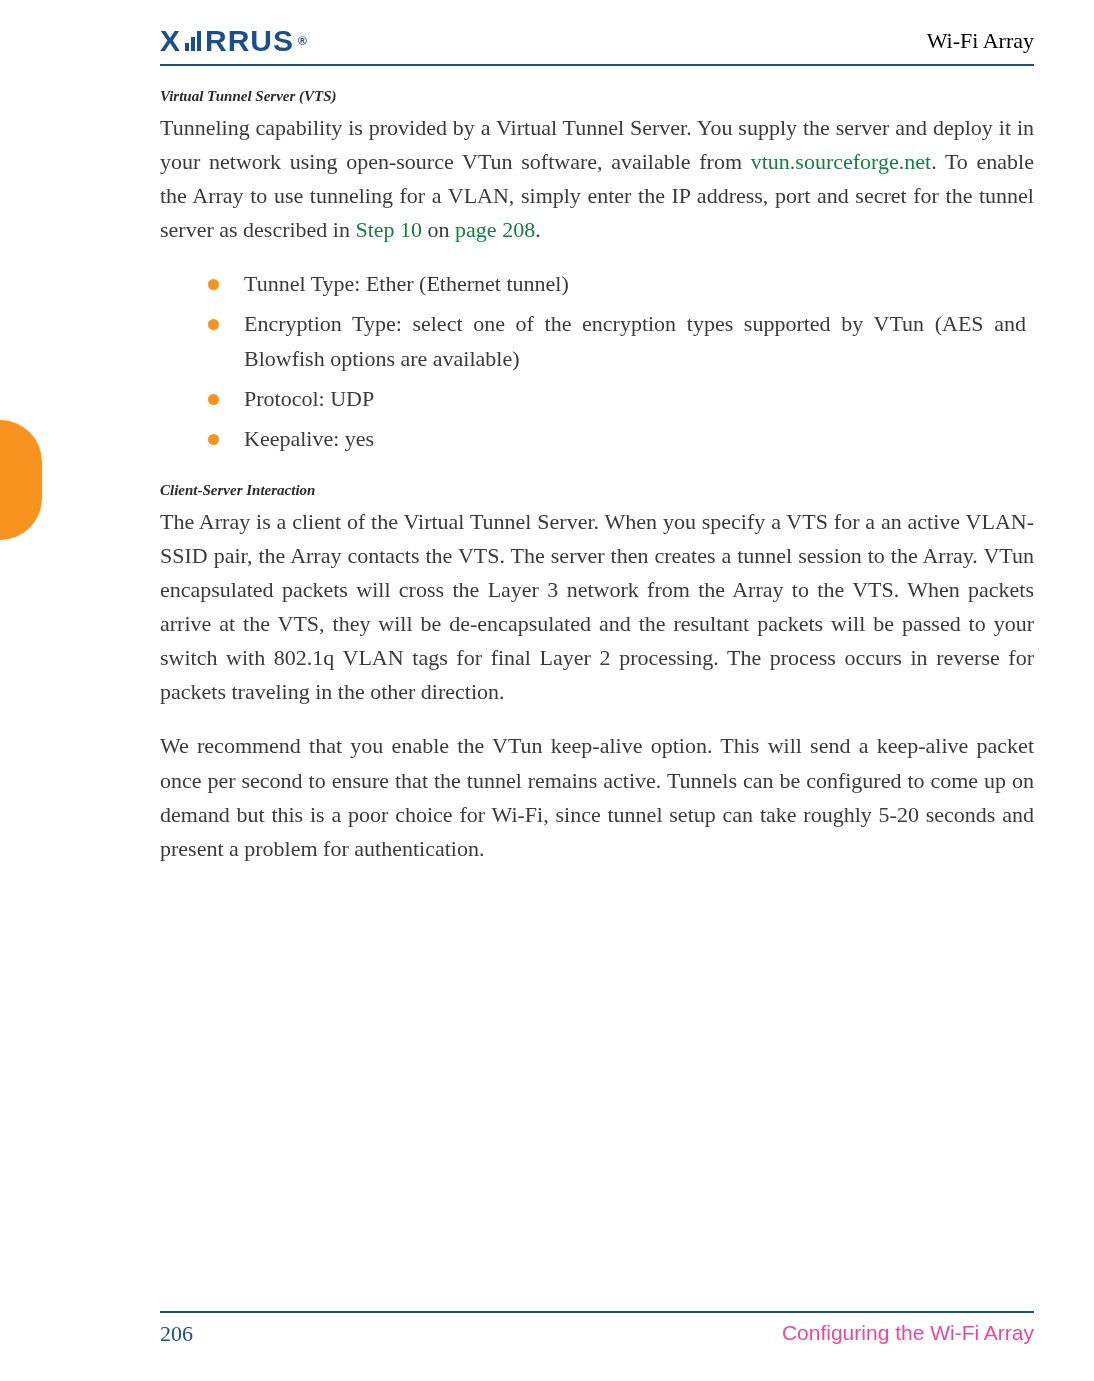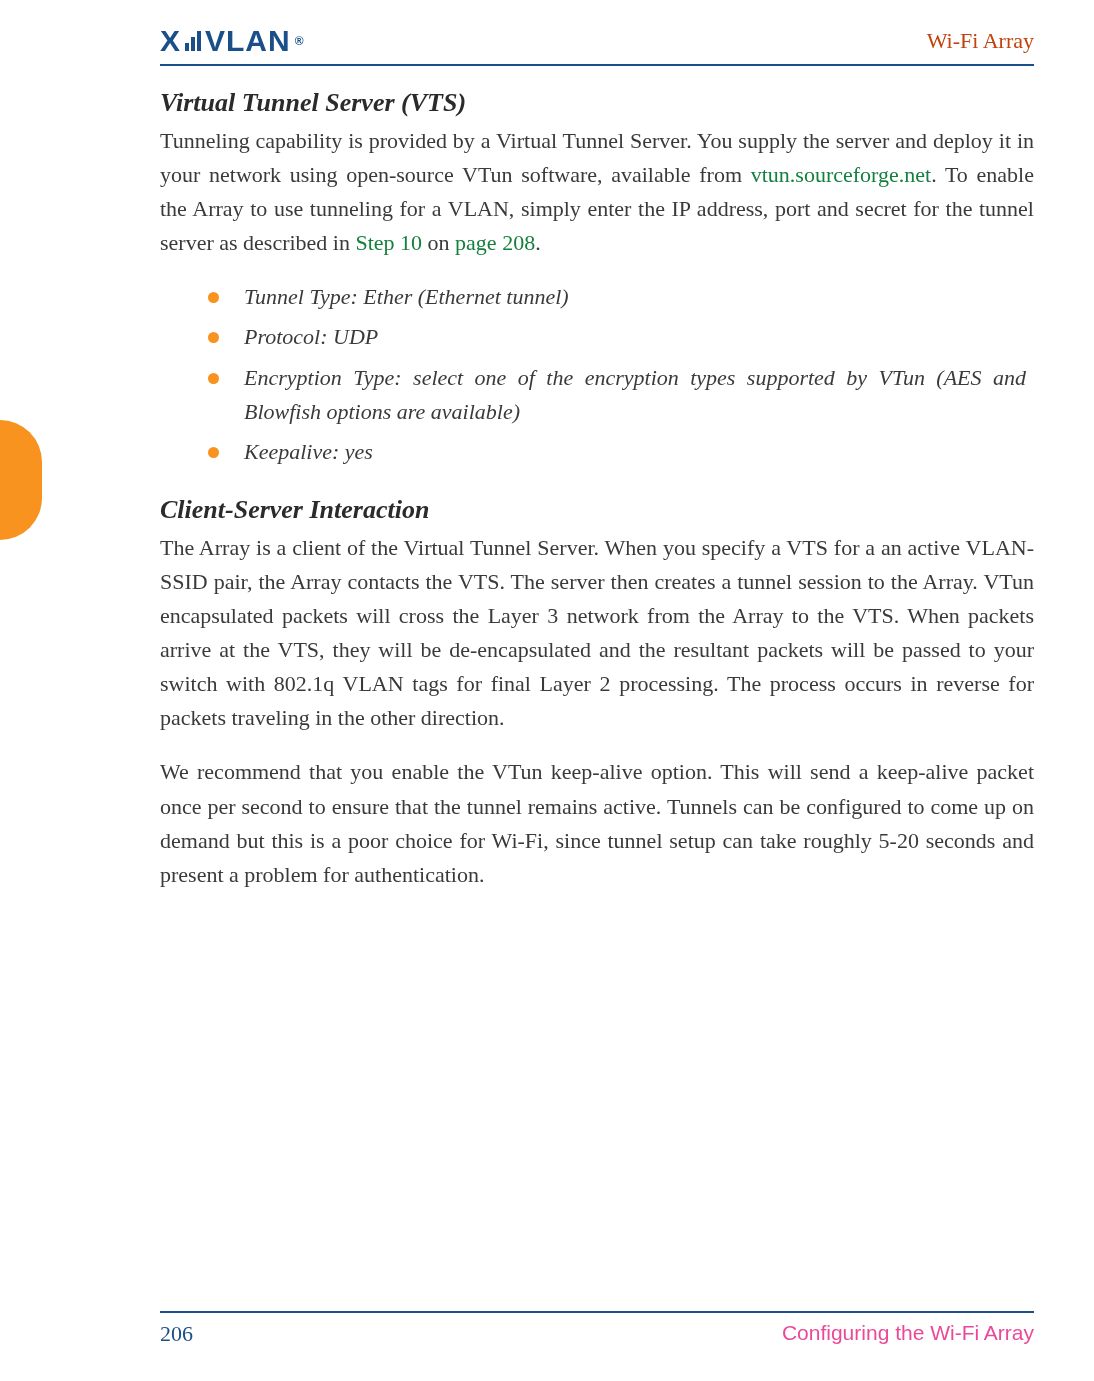--- a/index.html
+++ b/index.html
@@ -53,21 +53,21 @@
   }
   .logo .signal span:nth-child(1){height:8px}
   .logo .signal span:nth-child(2){height:14px}
   .logo .signal span:nth-child(3){height:20px}
   .logo .reg {
     font-size: 12px;
     vertical-align: super;
     margin-left: 2px;
   }
   .header-right {
-    color: #c2410c;
+    color: #000000;
     font-size: 22px;
     font-family: "Palatino Linotype", Palatino, Georgia, serif;
   }
   .thumb-tab {
     position: absolute;
     left: 0;
     top: 420px;
     width: 42px;
     height: 120px;
     background: #f7931e;
@@ -77,39 +77,38 @@
   .content {
     position: absolute;
     top: 88px;
     left: 160px;
     right: 60px;
     color: #3a3a3a;
   }
   .h-sub {
     font-style: italic;
     font-weight: bold;
-    font-size: 26px;
+    font-size: 15px;
     color: #2b2b2b;
     margin: 0 0 6px 0;
   }
   .body-p {
     font-size: 22px;
     line-height: 1.55;
     text-align: justify;
     margin: 0 0 20px 0;
     color: #3a3a3a;
   }
   .link {
     color: #15803d;
   }
   .bullets {
     margin: 4px 8px 26px 0;
     padding: 0;
     list-style: none;
-    font-style: italic;
   }
   .bullets li {
     font-size: 22px;
     line-height: 1.55;
     color: #3a3a3a;
     text-align: justify;
     padding-left: 84px;
     position: relative;
     margin-bottom: 6px;
   }
@@ -143,41 +142,41 @@
 <div class="page">
 
   <div class="header">
     <div class="logo">
       <span>X</span>
       <span class="signal">
           <span></span>
           <span></span>
           <span></span>
         </span>
-      <span>VLAN</span>
+      <span>RRUS</span>
       <span class="reg">®</span>
     </div>
     <div class="header-right">Wi-Fi Array</div>
   </div>
 
   <div class="thumb-tab"></div>
 
   <div class="content">
 
     <p class="h-sub">Virtual Tunnel Server (VTS)</p>
 
     <p class="body-p">
       <span>Tunneling capability is provided by a Virtual Tunnel Server. You supply the server and deploy it in your network using open-source VTun software, available from </span><span class="link">vtun.sourceforge.net</span><span>. To enable the Array to use tunneling for a VLAN, simply enter the IP address, port and secret for the tunnel server as described in </span><span class="link">Step 10</span><span> on </span><span class="link">page 208</span><span>.</span>
     </p>
 
 
     <ul class="bullets">
       <li>Tunnel Type: Ether (Ethernet tunnel)</li>
+      <li>Encryption Type: select one of the encryption types supported by VTun (AES and Blowfish options are available)</li>
       <li>Protocol: UDP</li>
-      <li>Encryption Type: select one of the encryption types supported by VTun (AES and Blowfish options are available)</li>
       <li>Keepalive: yes</li>
     </ul>
 
     <p class="h-sub">Client-Server Interaction</p>
 
     <p class="body-p">The Array is a client of the Virtual Tunnel Server. When you specify a VTS for a an active VLAN-SSID pair, the Array contacts the VTS. The server then creates a tunnel session to the Array. VTun encapsulated packets will cross the Layer 3 network from the Array to the VTS. When packets arrive at the VTS, they will be de-encapsulated and the resultant packets will be passed to your switch with 802.1q VLAN tags for final Layer 2 processing. The process occurs in reverse for packets traveling in the other direction.</p>
 
     <p class="body-p">We recommend that you enable the VTun keep-alive option. This will send a keep-alive packet once per second to ensure that the tunnel remains active. Tunnels can be configured to come up on demand but this is a poor choice for Wi-Fi, since tunnel setup can take roughly 5-20 seconds and present a problem for authentication.</p>
 
   </div>

